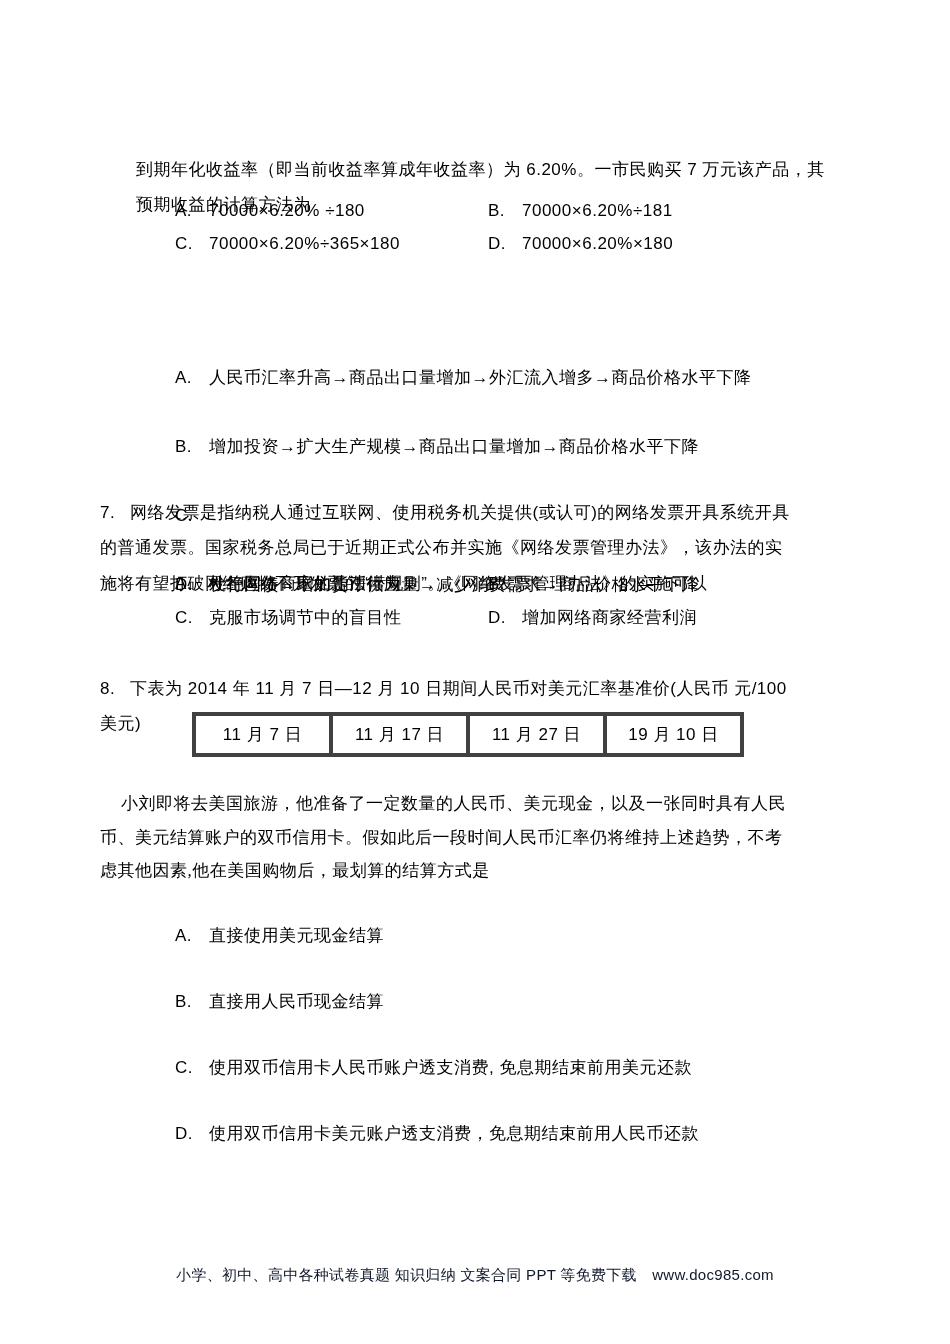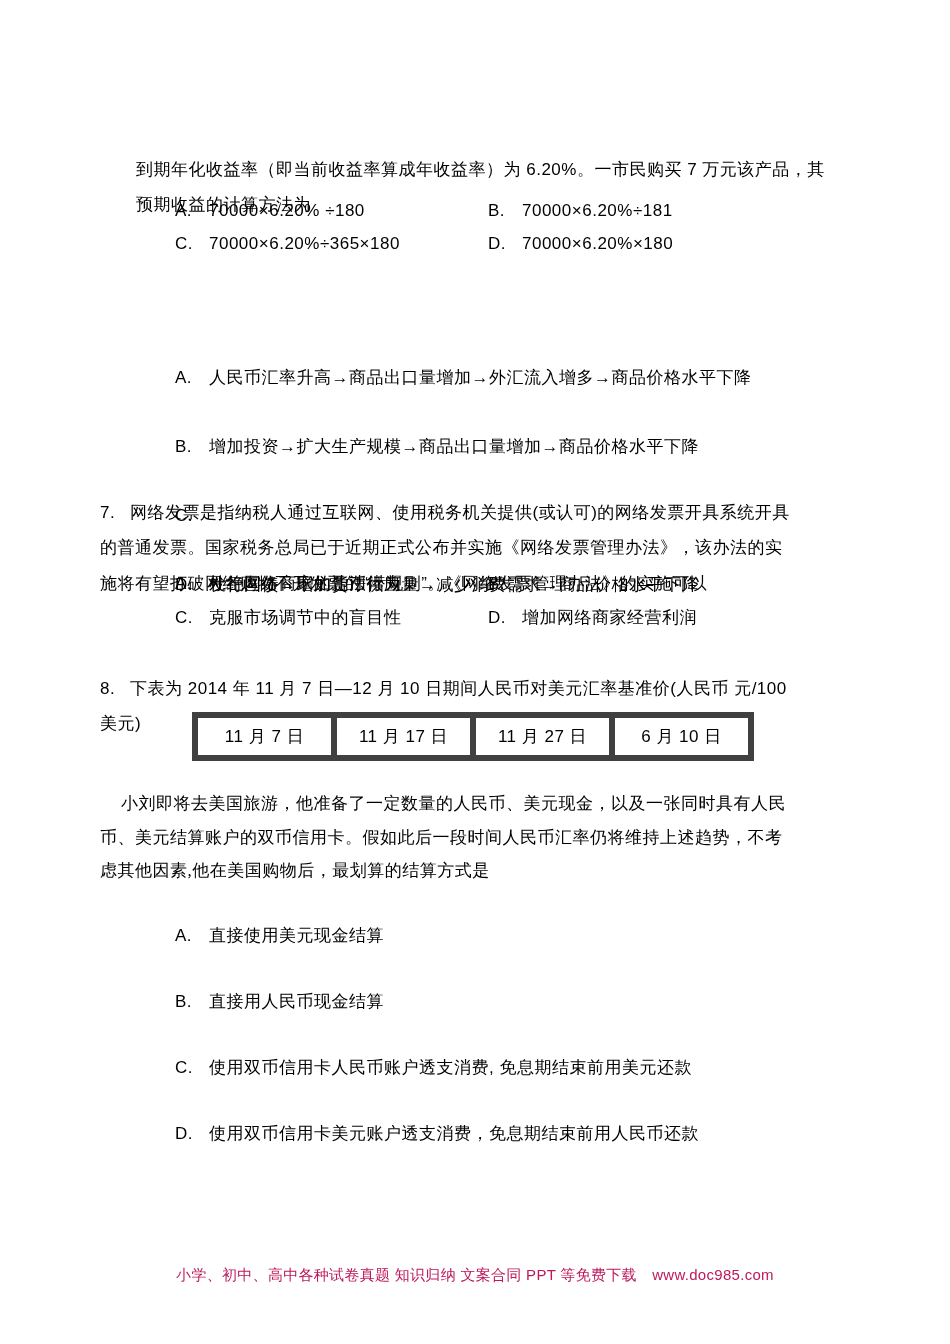--- a/index.html
+++ b/index.html
@@ -18,31 +18,31 @@
   .qnum{display:inline-block;min-width:30px;white-space:normal;}
   .optrow{display:flex;}
   .optletter{display:inline-block;width:34px;flex:0 0 34px;}
   .optgrid{display:grid;grid-template-columns:313px 1fr;}
   .opts1col .optrow{align-items:baseline;}
   table.fx{
     border-collapse:collapse;
     table-layout:fixed;
   }
   table.fx td{
-    border:6px solid #404040;
+    border:4px solid #404040;
     width:133px;height:37px;
     text-align:center;vertical-align:middle;
     padding:0;
     letter-spacing:0.5px;
     margin-left:20px;
   }
   .footer{
     position:absolute;top:1266px;left:0;width:950px;
     text-align:center;
-    font-size:15px;color:#be185d;letter-spacing:0.3px;
+    font-size:15px;color:#0f172a;letter-spacing:0.3px;
   }
 </style>
 </head>
 <body>
 
 <div class="page">
 
   <div class="blk stem" style="top:119px;left:136px;width:700px;margin-top:33px;">到期年化收益率（即当前收益率算成年收益率）为 6.20%。一市民购买 7 万元该产品，其
 预期收益的计算方法为</div>
 
@@ -109,21 +109,21 @@
   <div class="blk stem" style="top:636px;left:100px;width:730px;line-height:35px;">
     <span class="qnum">8.</span><span>下表为 2014 年 11 月 7 日—12 月 10 日期间人民币对美元汇率基准价(人民币 元/100
 美元)</span>
   </div>
 
   <table class="fx blk" style="top:712px;left:192px;">
     <tbody><tr>
       <td>11 月 7 日</td>
       <td>11 月 17 日</td>
       <td>11 月 27 日</td>
-      <td>6 月 10 日</td>
+      <td>19 月 10 日</td>
     </tr>
   </tbody></table>
 
   <div class="blk stem" style="top:787px;left:100px;width:730px;line-height:33.5px;text-indent:21px;font-family:Liberation Serif, serif;">小刘即将去美国旅游，他准备了一定数量的人民币、美元现金，以及一张同时具有人民
 币、美元结算账户的双币信用卡。假如此后一段时间人民币汇率仍将维持上述趋势，不考
 虑其他因素,他在美国购物后，最划算的结算方式是</div>
 
   <div class="blk opts1col" style="top:886px;left:175px;width:700px;line-height:33px;">
     <div class="optrow">
       <span class="optletter">A.</span>

